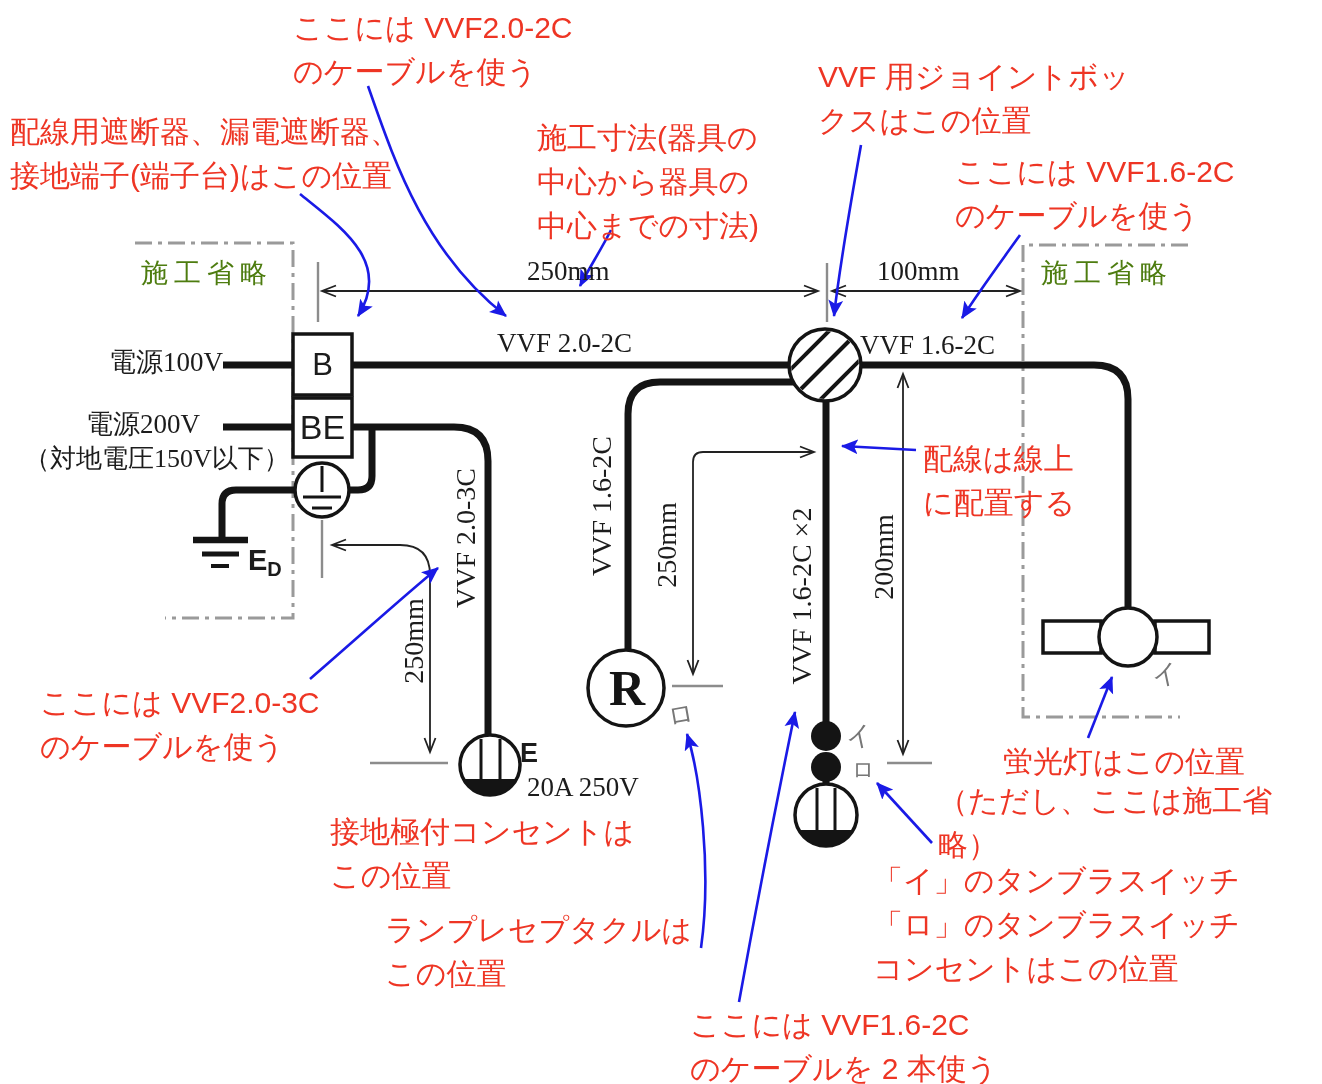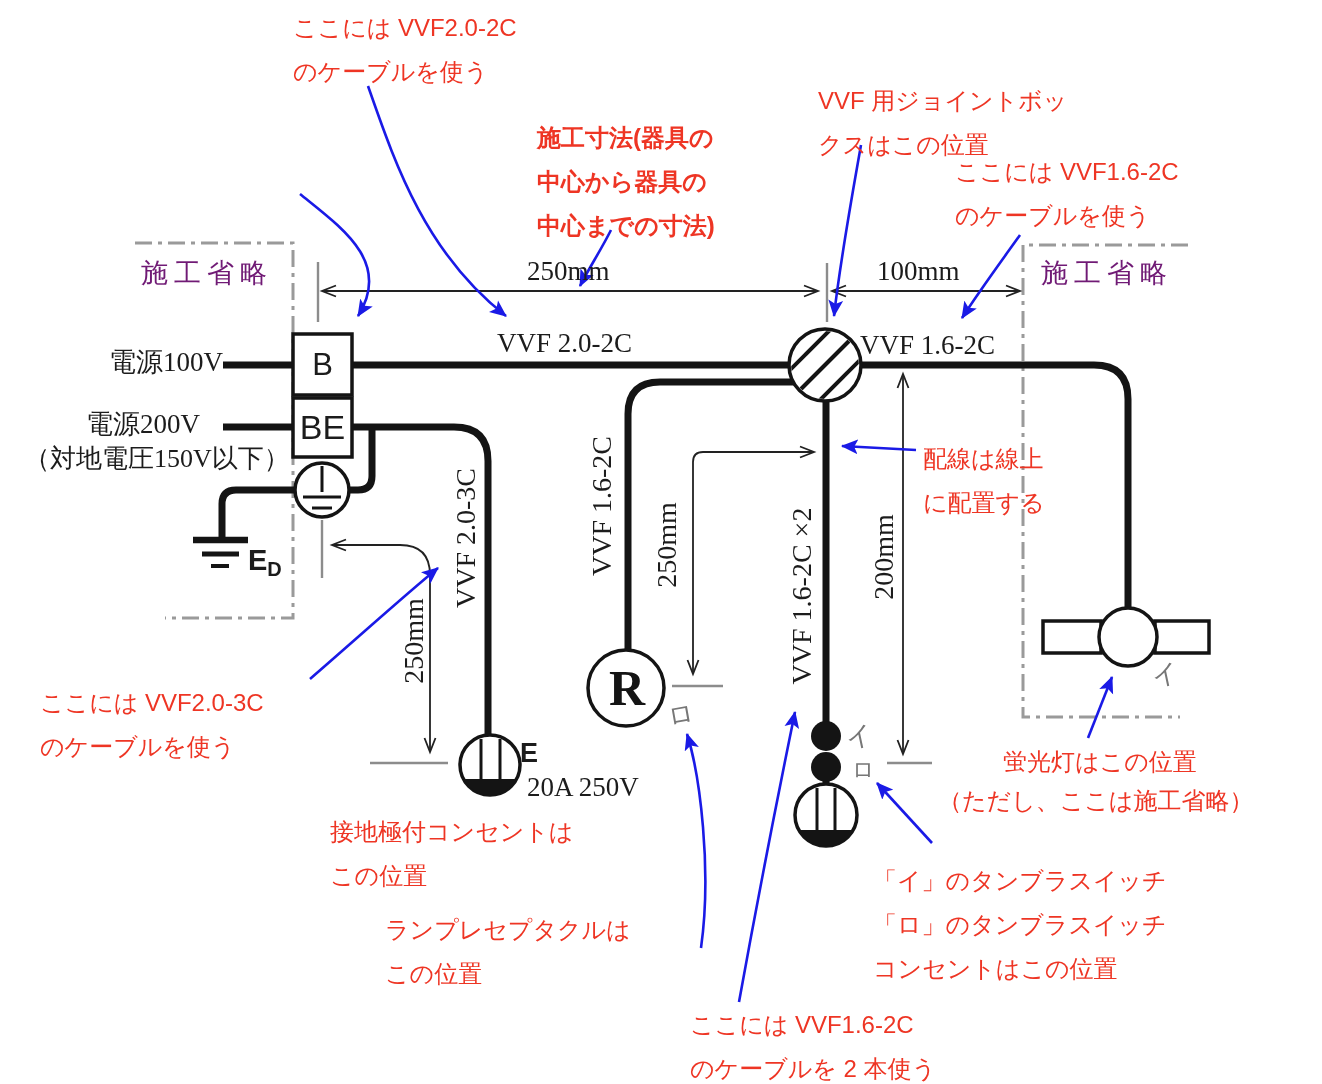--- a/index.html
+++ b/index.html
@@ -1,23 +1,23 @@
 <!DOCTYPE html>
 <html><head>
 <meta charset="utf-8">
 <style>
   html,body{margin:0;padding:0;background:#ffffff;}
   .stage{position:relative;width:1322px;height:1084px;background:#ffffff;overflow:hidden;
          font-family:"Liberation Sans","DejaVu Sans",sans-serif;}
   .stage svg{position:absolute;left:0;top:0;}
-  .red{position:absolute;color:#ee3524;font-size:24px;line-height:44px;white-space:pre-line;
+  .red{position:absolute;color:#ee3524;font-size:30px;line-height:44px;white-space:pre-line;
        font-family:"Liberation Sans","DejaVu Sans",sans-serif;}
   .blk{position:absolute;color:#1c1c1c;font-size:27px;line-height:31px;white-space:pre;
        font-family:"Liberation Serif","DejaVu Serif",serif;}
-  .gray-t{color:#701a75;letter-spacing:6px;}
+  .gray-t{color:#4d7c0f;letter-spacing:6px;}
   .vlabel{position:absolute;height:34px;color:#1c1c1c;font-size:28px;white-space:pre;
           font-family:"Liberation Serif","DejaVu Serif",serif;
           display:flex;align-items:center;justify-content:center;transform:rotate(-90deg);}
   .boxlbl{position:absolute;display:flex;align-items:center;justify-content:center;
           color:#1c1c1c;font-family:"Liberation Sans","DejaVu Sans",sans-serif;}
   .kana{position:absolute;color:#777777;font-size:25px;
         font-family:"Liberation Serif","DejaVu Serif",serif;}
   .rlet{position:absolute;display:flex;align-items:center;justify-content:center;
         color:#141414;font-family:"Liberation Serif","DejaVu Serif",serif;
         font-size:50px;font-weight:600;}
@@ -159,24 +159,26 @@
     <path d="M310,679 C362,634 406,594 438,568" marker-end="url(#barrow)"></path>
     <path d="M701,948 C712,870 700,775 687,734" marker-end="url(#barrow)"></path>
     <path d="M739,1002 C756,908 778,795 795,712" marker-end="url(#barrow)"></path>
     <path d="M932,843 L877,783" marker-end="url(#barrow)"></path>
     <path d="M1088,738 L1112,677" marker-end="url(#barrow)"></path>
   </g>
 </svg>
 
 <div class="red" style="left:293px;top:6px;">ここには VVF2.0-2C
 のケーブルを使う</div>
-<div class="red" style="left:537px;top:116px;font-weight:bold;">施工寸法(器具の
+<div class="red" style="left:10px;top:110px;">配線用遮断器、漏電遮断器、
+接地端子(端子台)はこの位置</div>
+<div class="red" style="left:537px;top:116px;">施工寸法(器具の
 中心から器具の
 中心までの寸法)</div>
-<div class="red" style="left:818px;top:55px;margin-top:24px;">VVF 用ジョイントボッ
+<div class="red" style="left:818px;top:55px;">VVF 用ジョイントボッ
 クスはこの位置</div>
 <div class="red" style="left:955px;top:150px;">ここには VVF1.6-2C
 のケーブルを使う</div>
 <div class="red" style="left:923px;top:437px;">配線は線上
 に配置する</div>
 <div class="red" style="left:40px;top:681px;">ここには VVF2.0-3C
 のケーブルを使う</div>
 <div class="red" style="left:330px;top:810px;">接地極付コンセントは
 この位置</div>
 <div class="red" style="left:385px;top:910px;font-family:Liberation Mono, monospace;">ランプレセプタクルは

